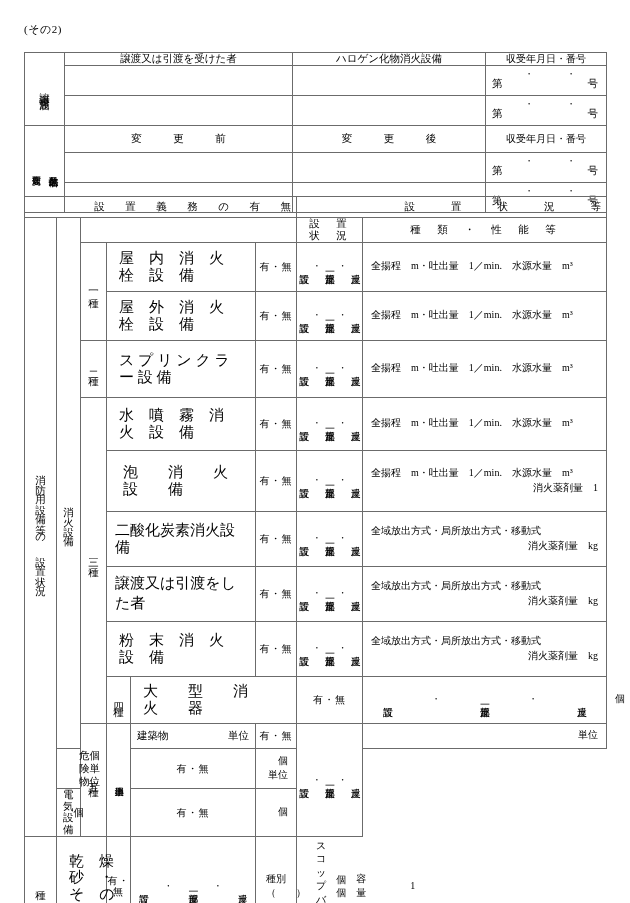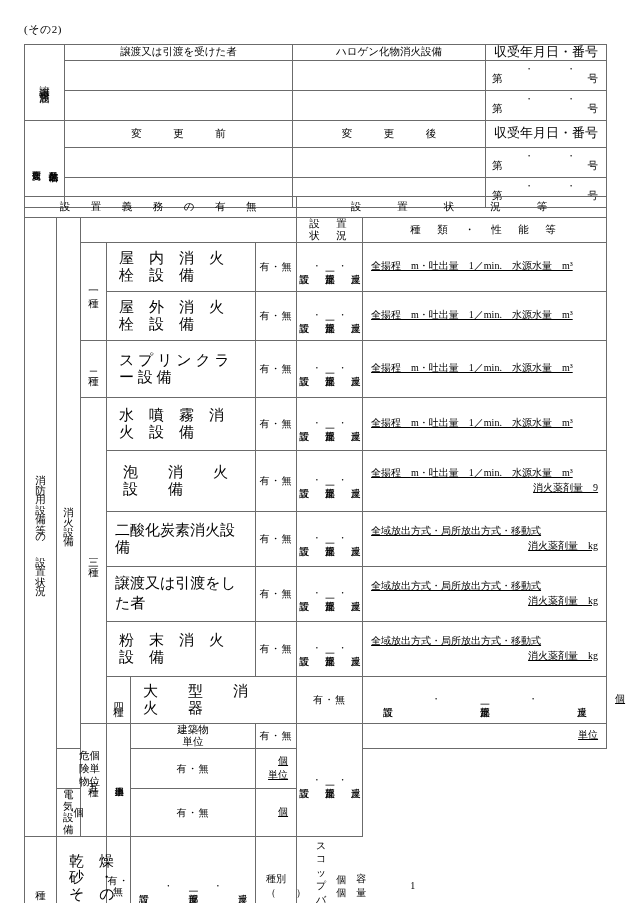--- a/index.html
+++ b/index.html
@@ -26,56 +26,56 @@
     text-align:center;
     line-height:1.05;
   }
   .vt-sp{letter-spacing:2px;}
   .vt-sp2{letter-spacing:6px;}
   .vt-sp3{letter-spacing:10px;}
   .vt-tight{letter-spacing:0px;}
 
   .ctr{text-align:center;}
 
-  .hdr-wide{letter-spacing:5px;text-align:center;border-radius:7px;}
+  .hdr-wide{letter-spacing:5px;text-align:right;border-radius:7px;}
   .hdr-mid{letter-spacing:3px;text-align:center;}
 
   .eqname{display:flex;justify-content:space-between;align-items:center;padding:0 12px;font-size:15px;}
   .eqname.nospread{justify-content:flex-start;padding-left:8px;}
 
   
   .uumu{text-align:center;font-size:10px;letter-spacing:1px;}
 
   
   .status{
     display:flex;align-items:center;justify-content:space-around;
     width:100%;height:100%;font-size:10px;
   }
   .status .v{
     writing-mode:vertical-rl;text-orientation:upright;
     -webkit-text-orientation:upright;line-height:1.0;
   }
   .status .dot{font-size:9px;}
 
   .spec{padding:2px 8px 2px 8px;font-size:10px;line-height:1.45;}
-  .spec .line{display:block;white-space:nowrap;text-decoration:underline;}
+  .spec .line{display:block;white-space:nowrap;}
   .spec .r{text-align:right;}
 
-  .recv{font-size:13px;}
+  .recv{font-size:10px;}
   .recv-dots{display:flex;justify-content:space-around;padding:0 14px 0 22px;line-height:0.8;font-size:9px;}
   .recv-no{display:flex;justify-content:space-between;padding:0 8px 0 6px;font-size:10.5px;}
 </style>
 </head>
 <body>
 
 <div class="page">
 
   <div class="pagemark">(その2)</div>
 
-  <table class="frame" style="top:44px;width:582px;">
+  <table class="frame" style="top:52px;width:582px;">
     <colgroup>
       <col style="width:40px">
       <col style="width:228px">
       <col style="width:193px">
       <col style="width:121px">
     </colgroup>
     <tbody>
 
       <tr>
         <td rowspan="3" class="ctr" style="height:26px;">
@@ -290,21 +290,21 @@
           <div class="status">
             <span class="v">設置</span>
             <span class="dot">・</span>
             <span class="v">一部違反</span>
             <span class="dot">・</span>
             <span class="v">違反</span>
           </div>
         </td>
         <td class="spec">
           <span class="line">全揚程　m・吐出量　1／min.　水源水量　m³</span>
-          <span class="line r">消火薬剤量　9</span>
+          <span class="line r">消火薬剤量　1</span>
         </td>
       </tr>
 
       <tr>
         <td colspan="2" style="height:54px;padding:0;">
           <div class="eqname nospread">
               <span>二酸化炭素消火設備</span>
             </div>
         </td>
         <td class="uumu">有・無</td>
@@ -392,21 +392,21 @@
       </tr>
 
       <tr>
         <td rowspan="3" class="ctr" style="padding:0;">
           <span class="vt vt-sp2">五種</span>
         </td>
         <td rowspan="3" class="ctr" style="padding:0;">
           <span class="vt vt-tight" style="font-size:9px;">小型消火器</span>
         </td>
         <td style="height:24px;padding:0 6px;">
-          <div style="display:flex;justify-content:space-between;align-items:center;flex-direction:column;">
+          <div style="display:flex;justify-content:space-between;align-items:center;">
             <span>建築物</span>
             <span>単位</span>
           </div>
         </td>
         <td class="uumu">有・無</td>
         <td rowspan="3">
           <div class="status">
             <span class="v">設置</span>
             <span class="dot">・</span>
             <span class="v">一部違反</span>

